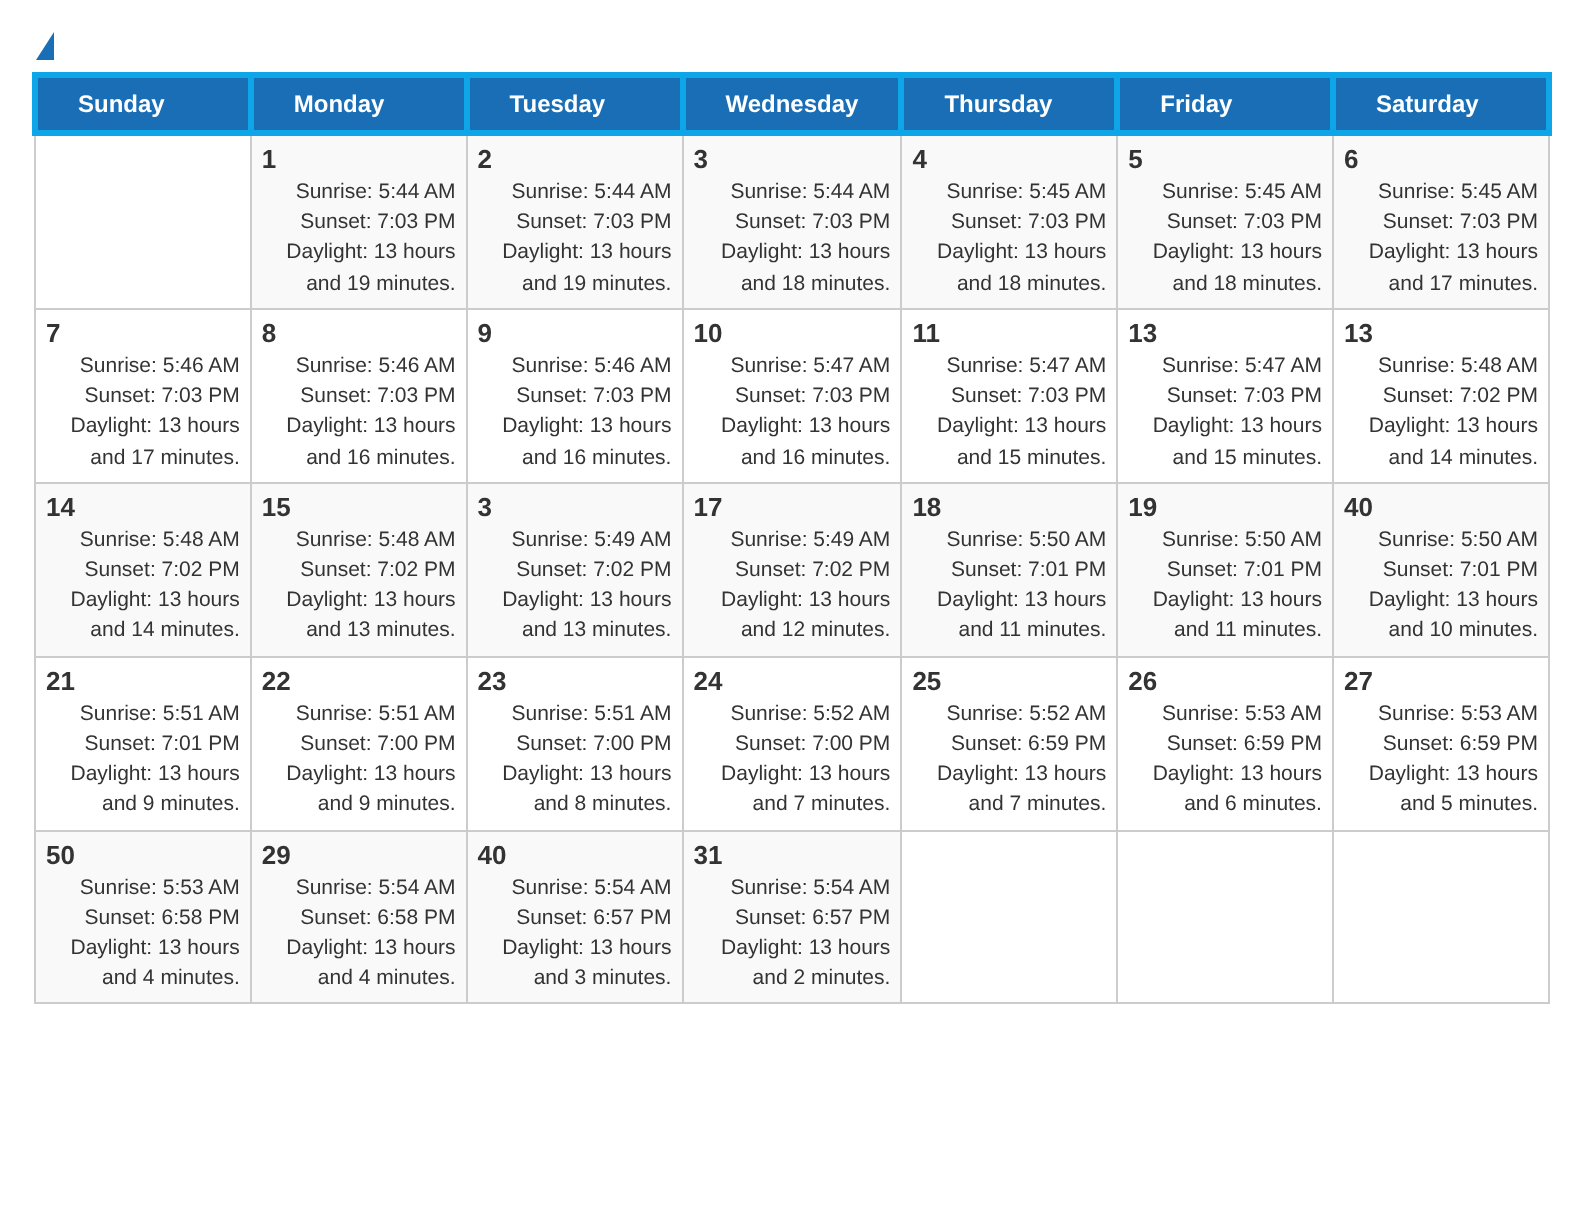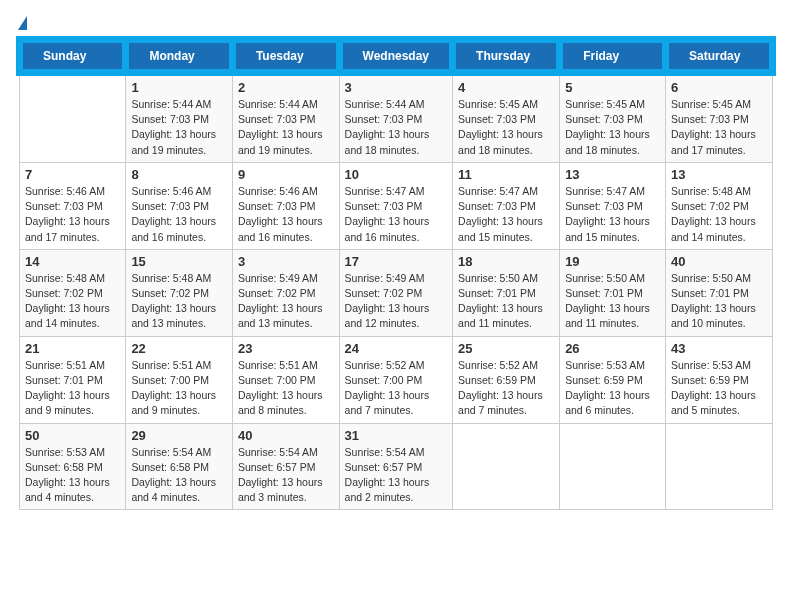--- a/index.html
+++ b/index.html
@@ -43,21 +43,21 @@
       border-collapse: collapse;
       font-size: 11px;
     }
     thead tr th {
       background-color: #1a6eb5;
       color: #fff;
       text-align: left;
       padding: 6px 20px;
       font-size: 12px;
       font-weight: bold;
-      border: 7px solid #0ea5e9;
+      border: 3px solid #0ea5e9;
     }
     tbody tr td {
       border: 1px solid #ccc;
       padding: 4px 5px;
       vertical-align: top;
       width: 14.28%;
       height: 78px;
       background: #fff;
     }
     tbody tr:nth-child(odd) td {
@@ -67,20 +67,21 @@
       font-weight: bold;
       font-size: 13px;
       color: #333;
       display: block;
       margin-bottom: 2px;
     }
     .cell-text {
       font-size: 10.5px;
       color: #333;
       line-height: 1.45;
+      text-align: right;
     }
     .empty-cell {
       background: #fff !important;
     }
   </style>
 </head>
 <body>
 
 <div class="header">
   <div class="logo">
@@ -215,21 +216,21 @@
         </td>
         <td>
           <span class="day-num">25</span>
           <div class="cell-text">Sunrise: 5:52 AM<br>Sunset: 6:59 PM<br>Daylight: 13 hours<br>and 7 minutes.</div>
         </td>
         <td>
           <span class="day-num">26</span>
           <div class="cell-text">Sunrise: 5:53 AM<br>Sunset: 6:59 PM<br>Daylight: 13 hours<br>and 6 minutes.</div>
         </td>
         <td>
-          <span class="day-num">43</span>
+          <span class="day-num">27</span>
           <div class="cell-text">Sunrise: 5:53 AM<br>Sunset: 6:59 PM<br>Daylight: 13 hours<br>and 5 minutes.</div>
         </td>
       </tr>
       <tr>
         <td>
           <span class="day-num">50</span>
           <div class="cell-text">Sunrise: 5:53 AM<br>Sunset: 6:58 PM<br>Daylight: 13 hours<br>and 4 minutes.</div>
         </td>
         <td>
           <span class="day-num">29</span>

